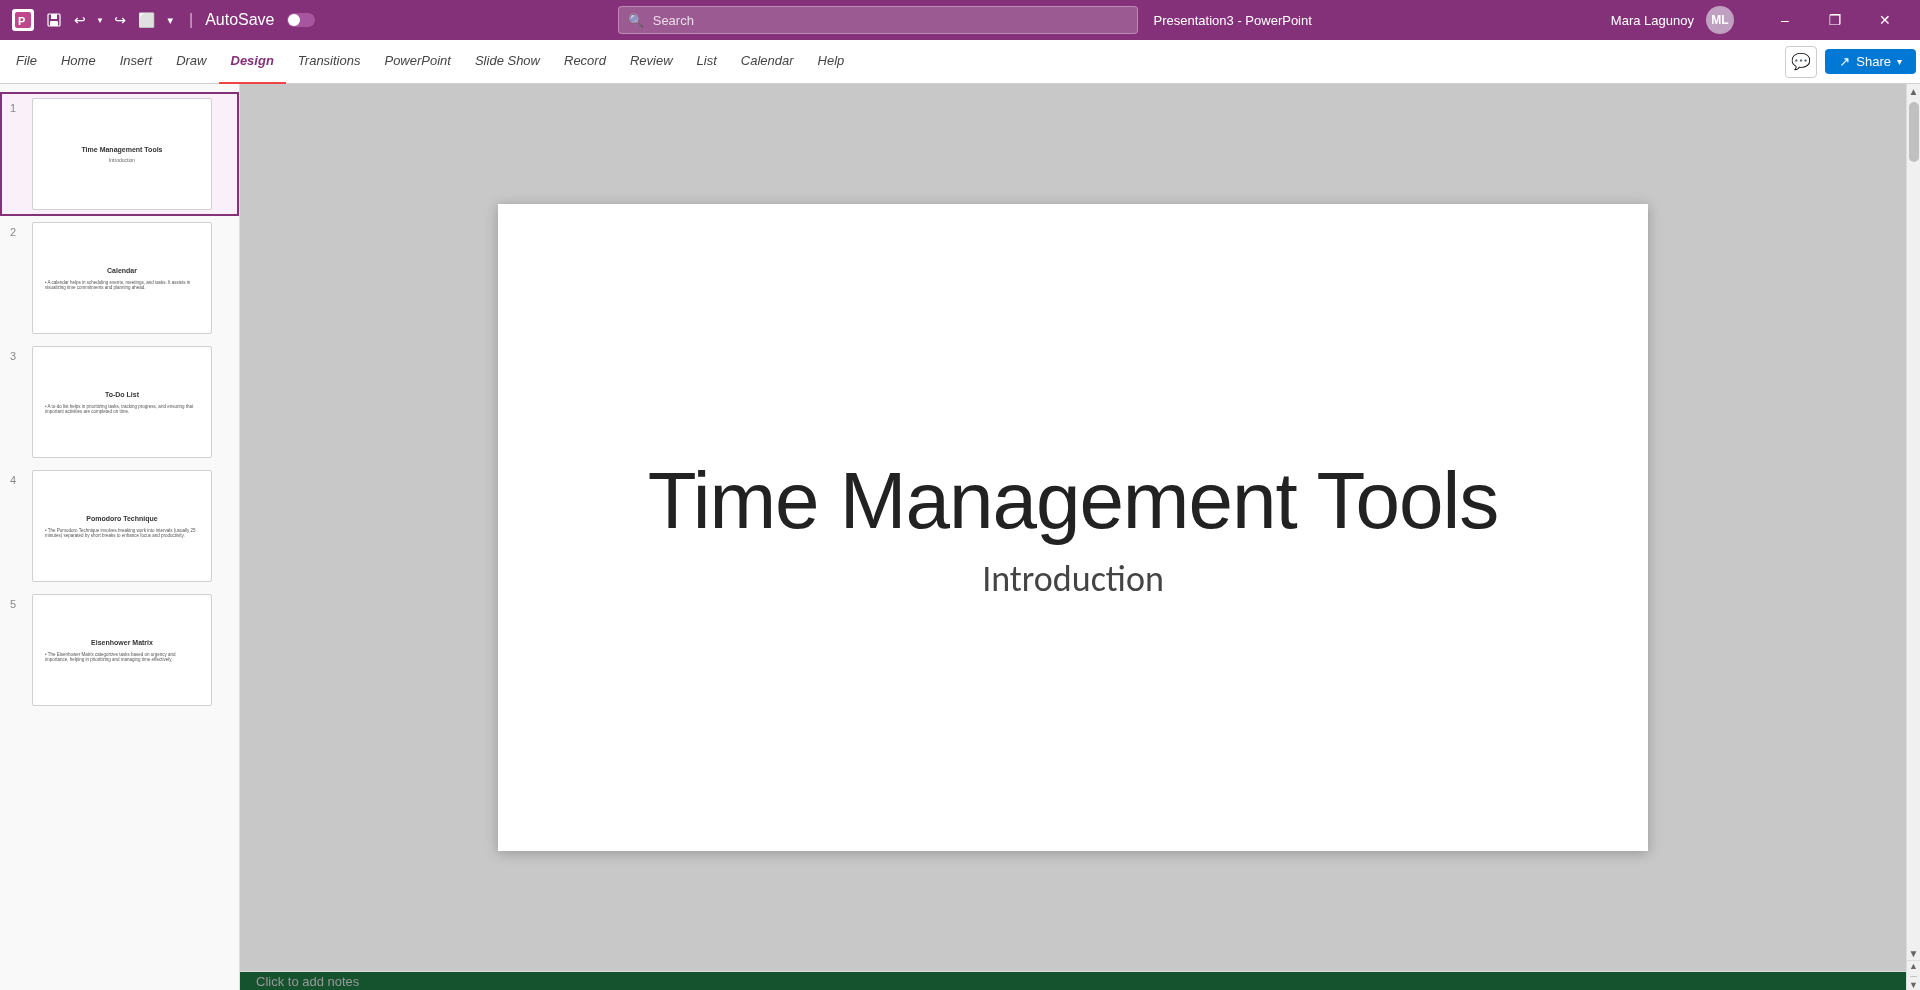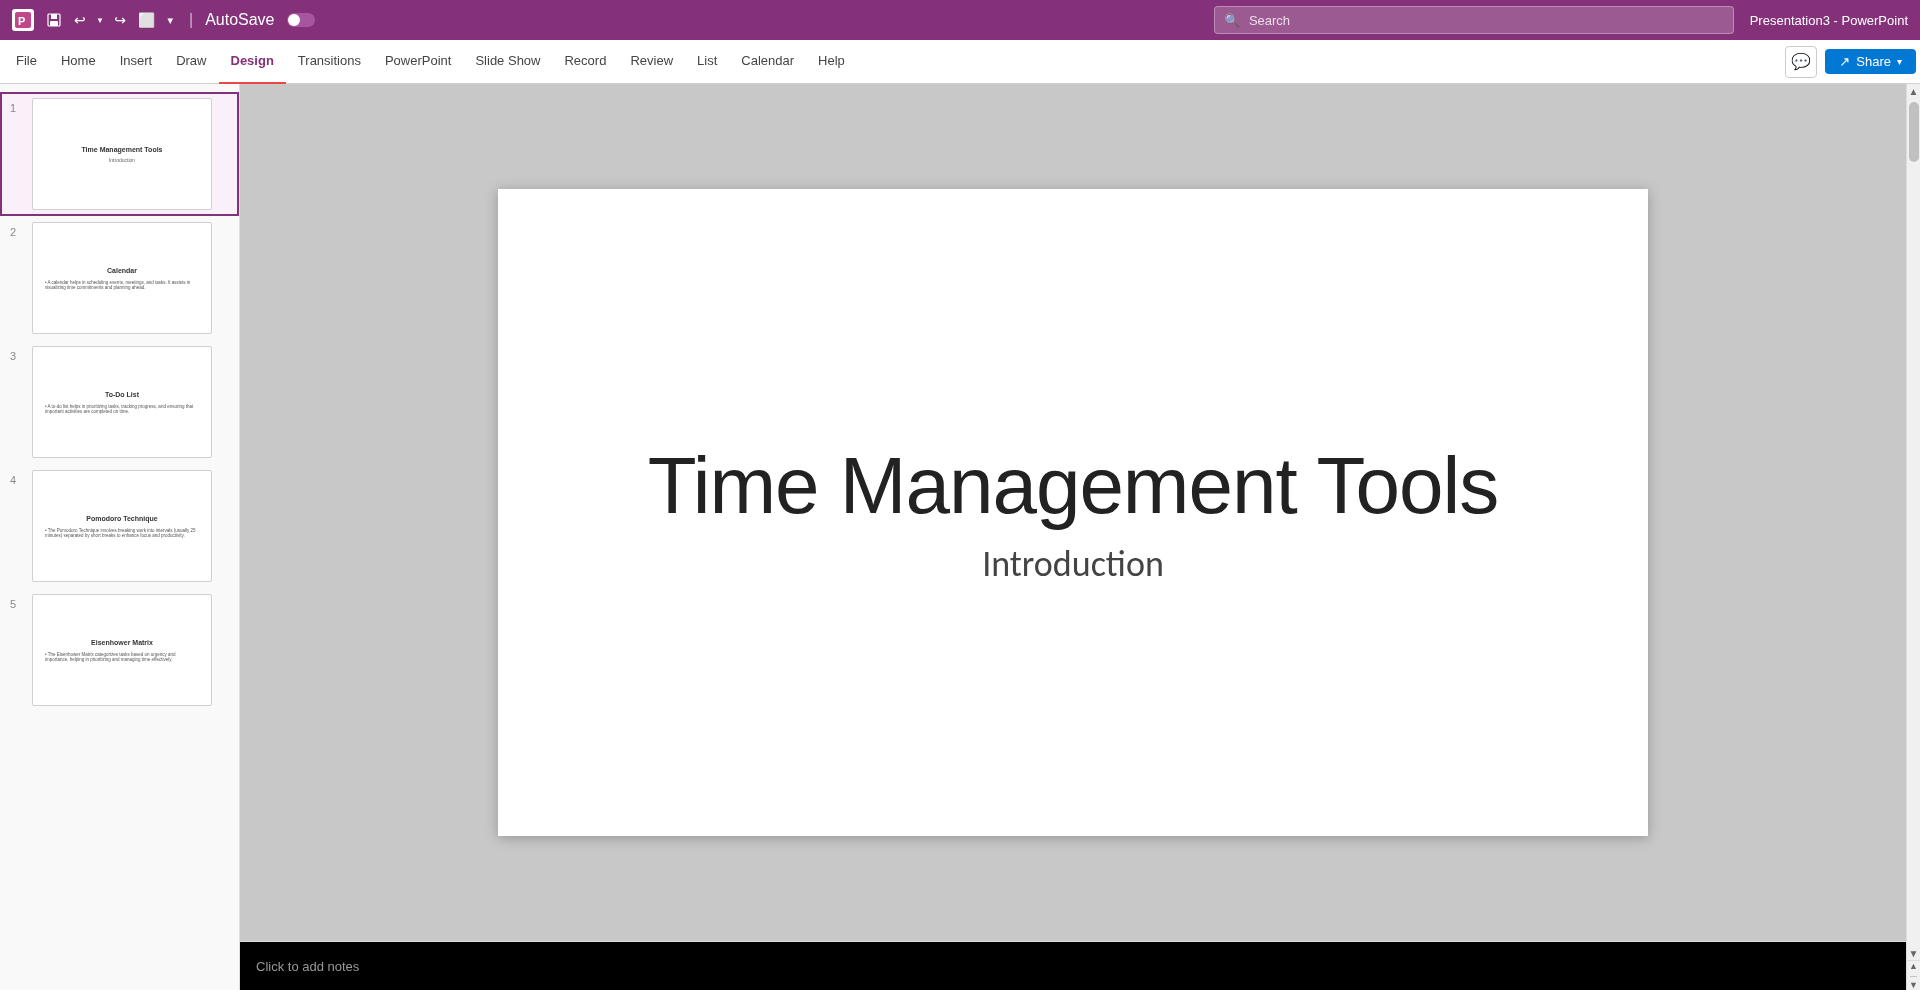--- a/index.html
+++ b/index.html
@@ -54,21 +54,21 @@
     .slide-thumb-body .bullet { margin-top: 2px; }
 
     
     .canvas-area { flex: 1; display: flex; flex-direction: column; overflow: hidden; background: #c8c8c8; }
     .canvas-wrapper { flex: 1; display: flex; align-items: center; justify-content: center; overflow: hidden; }
     .slide-canvas { width: 1150px; height: 647px; background: #fff; box-shadow: 0 2px 12px rgba(0,0,0,0.25); display: flex; flex-direction: column; align-items: center; justify-content: center; }
     .slide-main-title { font-size: 80px; font-weight: 300; color: #222; text-align: center; font-family: 'Calibri Light', 'Segoe UI Light', sans-serif; letter-spacing: -1px; }
     .slide-subtitle { font-size: 36px; font-weight: 400; color: #444; margin-top: 10px; font-family: 'Calibri', 'Segoe UI', sans-serif; }
 
     
-    .notes-bar { height: 49px; background: #000000; border-top: 1px solid #ddd; display: flex; align-items: center; padding: 1px 16px; }
+    .notes-bar { height: 19px; background: #14532d; border-top: 1px solid #ddd; display: flex; align-items: center; padding: 1px 16px; }
     .notes-placeholder { font-size: 13px; color: #999; cursor: text; }
 
     
     .slide-panel::-webkit-scrollbar { width: 8px; }
     .slide-panel::-webkit-scrollbar-track { background: #f0f0f0; }
     .slide-panel::-webkit-scrollbar-thumb { background: #ccc; border-radius: 4px; }
 
     
     .right-scrollbar { width: 14px; background: #f0f0f0; border-left: 1px solid #ddd; display: flex; flex-direction: column; }
     .scrollbar-thumb-area { flex: 1; display: flex; align-items: flex-start; padding-top: 4px; justify-content: center; }
@@ -121,24 +121,33 @@
       <span class="search-icon-svg">🔍</span>
       <input type="text" placeholder="Search" style="">
     </div>
     <span class="title-text">
       <span>Presentation3</span>
       <span> </span><span>-</span><span> </span>
       <span>PowerPoint</span>
     </span>
   </div>
 
+  <div class="title-bar-right">
+    <span class="user-name">Mara Lagunoy</span>
+    <div class="user-avatar">ML</div>
+    <div class="window-controls">
+      <div class="wc-btn">–</div>
+      <div class="wc-btn">❐</div>
+      <div class="wc-btn wc-close">✕</div>
+    </div>
+  </div>
 </div>
 
 <div class="ribbon">
-  <div id="ribbon-tabs" style="display:flex;align-items:flex-start;">
+  <div id="ribbon-tabs" style="display:flex;align-items:flex-start;font-style:italic;">
   <div class="ribbon-tab">File</div>
       <div class="ribbon-tab">Home</div>
       <div class="ribbon-tab">Insert</div>
       <div class="ribbon-tab">Draw</div>
       <div class="ribbon-tab active">Design</div>
       <div class="ribbon-tab">Transitions</div>
       <div class="ribbon-tab">PowerPoint</div>
       <div class="ribbon-tab">Slide Show</div>
       <div class="ribbon-tab">Record</div>
       <div class="ribbon-tab">Review</div>

